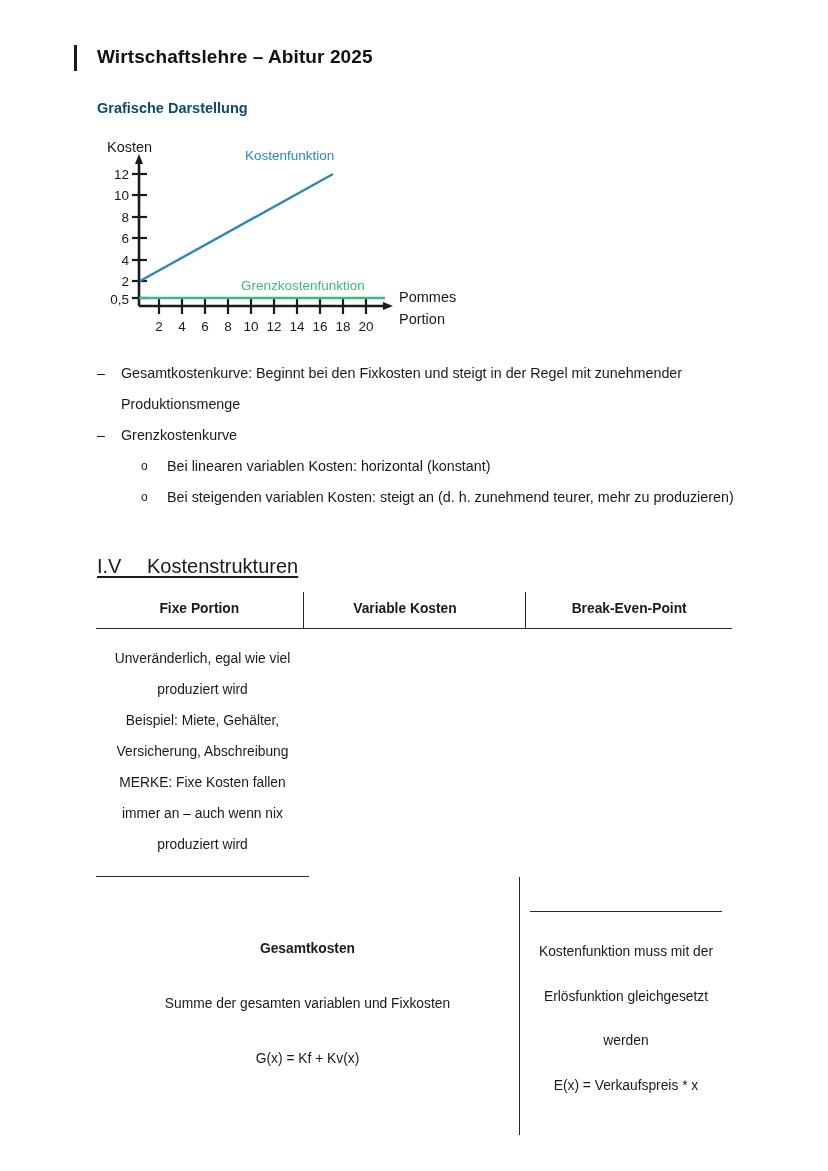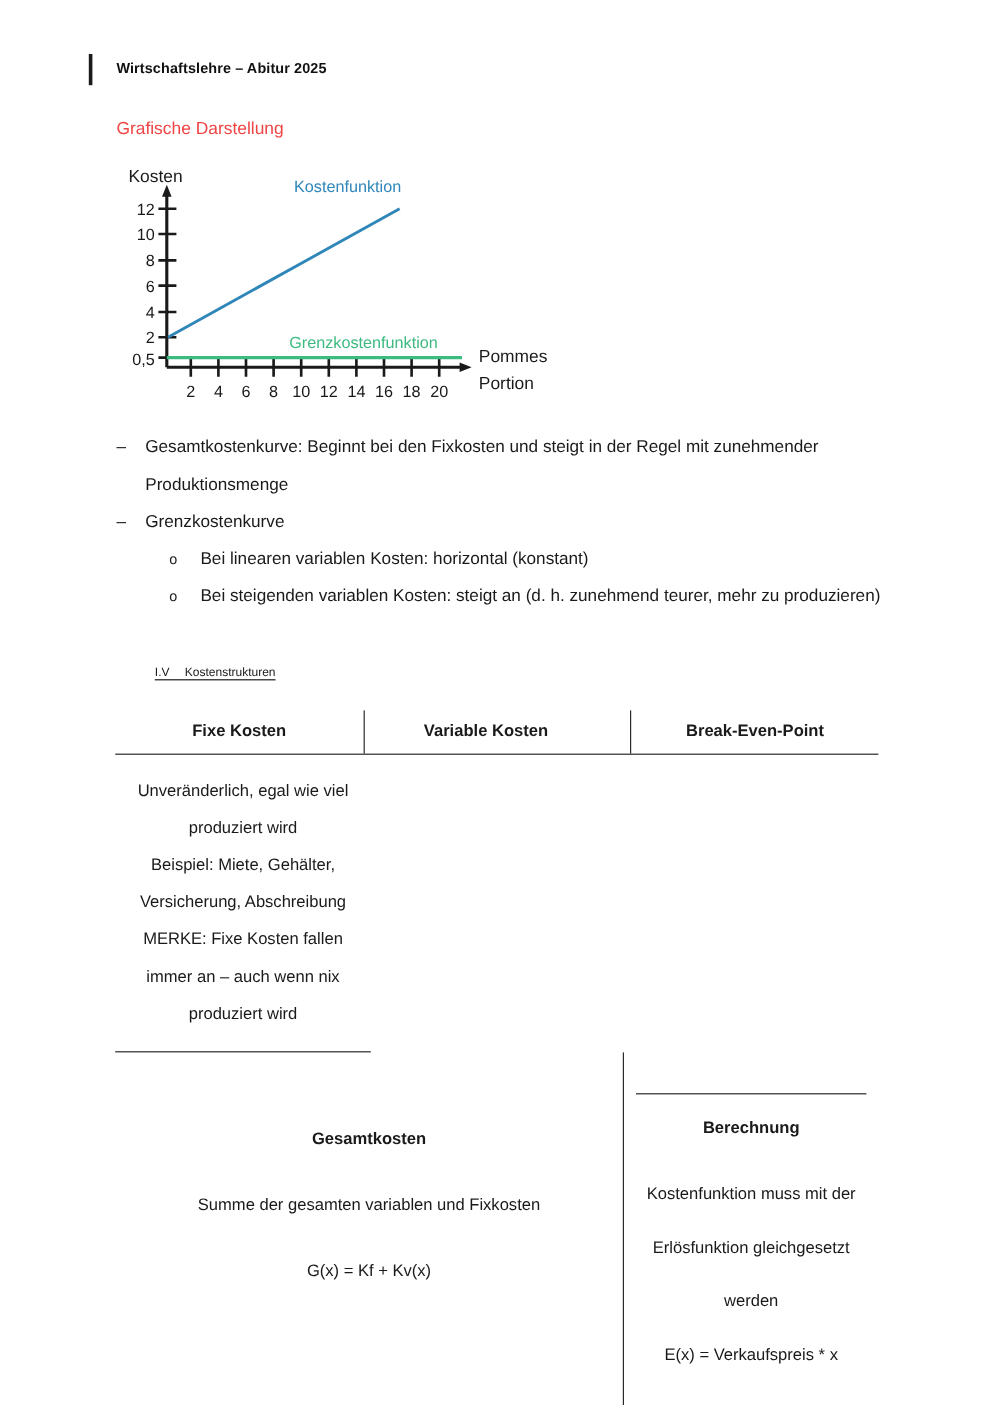--- a/index.html
+++ b/index.html
@@ -31,37 +31,38 @@
     height: 28px;
   }
   .title-bar {
     width: 3px;
     height: 26px;
     background: #1a1a1a;
     flex: 0 0 auto;
     margin-top: 0px;
   }
   .title-text {
-    font-size: 12px;
+    font-size: 19px;
     font-weight: bold;
     letter-spacing: 0.1px;
     margin-left: 20px;
     line-height: 24px;
     color: #111111;
     white-space: nowrap;
   }
 
   
   .subheading {
     position: absolute;
     left: 97px;
     top: 100px;
     font-size: 14.5px;
-    color: #ef4444;
+    color: #0c4a6e;
     white-space: nowrap;
+    font-weight: bold;
   }
 
   
   .chart-wrap {
     position: absolute;
     left: 97px;
     top: 138px;
     width: 400px;
     height: 200px;
   }
@@ -95,26 +96,25 @@
     font-size: 12px;
     line-height: 31px;
   }
   .li .txt { flex: 1 1 auto; }
 
   
   .section-head {
     position: absolute;
     left: 97px;
     top: 555px;
-    font-size: 10px;
+    font-size: 20px;
     color: #1a1a1a;
     text-decoration: underline;
     text-underline-offset: 3px;
     white-space: pre;
-    margin-left: 32px;
   }
 
   
   .tbl {
     position: absolute;
     left: 96px;
     top: 592px;
     width: 636px;
     font-size: 13.8px;
     color: #1a1a1a;
@@ -276,21 +276,21 @@
       <span class="marker">o</span>
       <span class="txt">Bei steigenden variablen Kosten: steigt an (d. h. zunehmend teurer, mehr zu produzieren)</span>
     </div>
   </div>
 
   <div class="section-head">I.V  Kostenstrukturen</div>
 
   <div class="tbl">
 
     <div class="tbl-header">
-      <div class="th c1">Fixe Kosten</div>
+      <div class="th c1">Fixe Portion</div>
       <div class="th c2">Variable Kosten</div>
       <div class="th c3">Break-Even-Point</div>
     </div>
 
     <div class="tbl-body">
       <div class="td c1">
         <p>Unveränderlich, egal wie viel</p>
         <p>produziert wird</p>
         <p>Beispiel: Miete, Gehälter,</p>
         <p>Versicherung, Abschreibung</p>
@@ -302,21 +302,20 @@
 
     <div class="tbl-bottom">
       <div class="bottom-left">
         <span class="bold-center">Gesamtkosten</span>
         <p class="pad-t-10">Summe der gesamten variablen und Fixkosten</p>
         <p class="pad-t-10">G(x) = Kf + Kv(x)</p>
       </div>
       <div class="bottom-right">
         <div class="spacer-34"></div>
         <div class="rule-top"></div>
-        <span class="bold-center pad-t-12">Berechnung</span>
         <p class="pad-t-10">Kostenfunktion muss mit der</p>
         <p>Erlösfunktion gleichgesetzt</p>
         <p>werden</p>
         <p>E(x) = Verkaufspreis * x</p>
       </div>
     </div>
 
   </div>
 
 </div>

